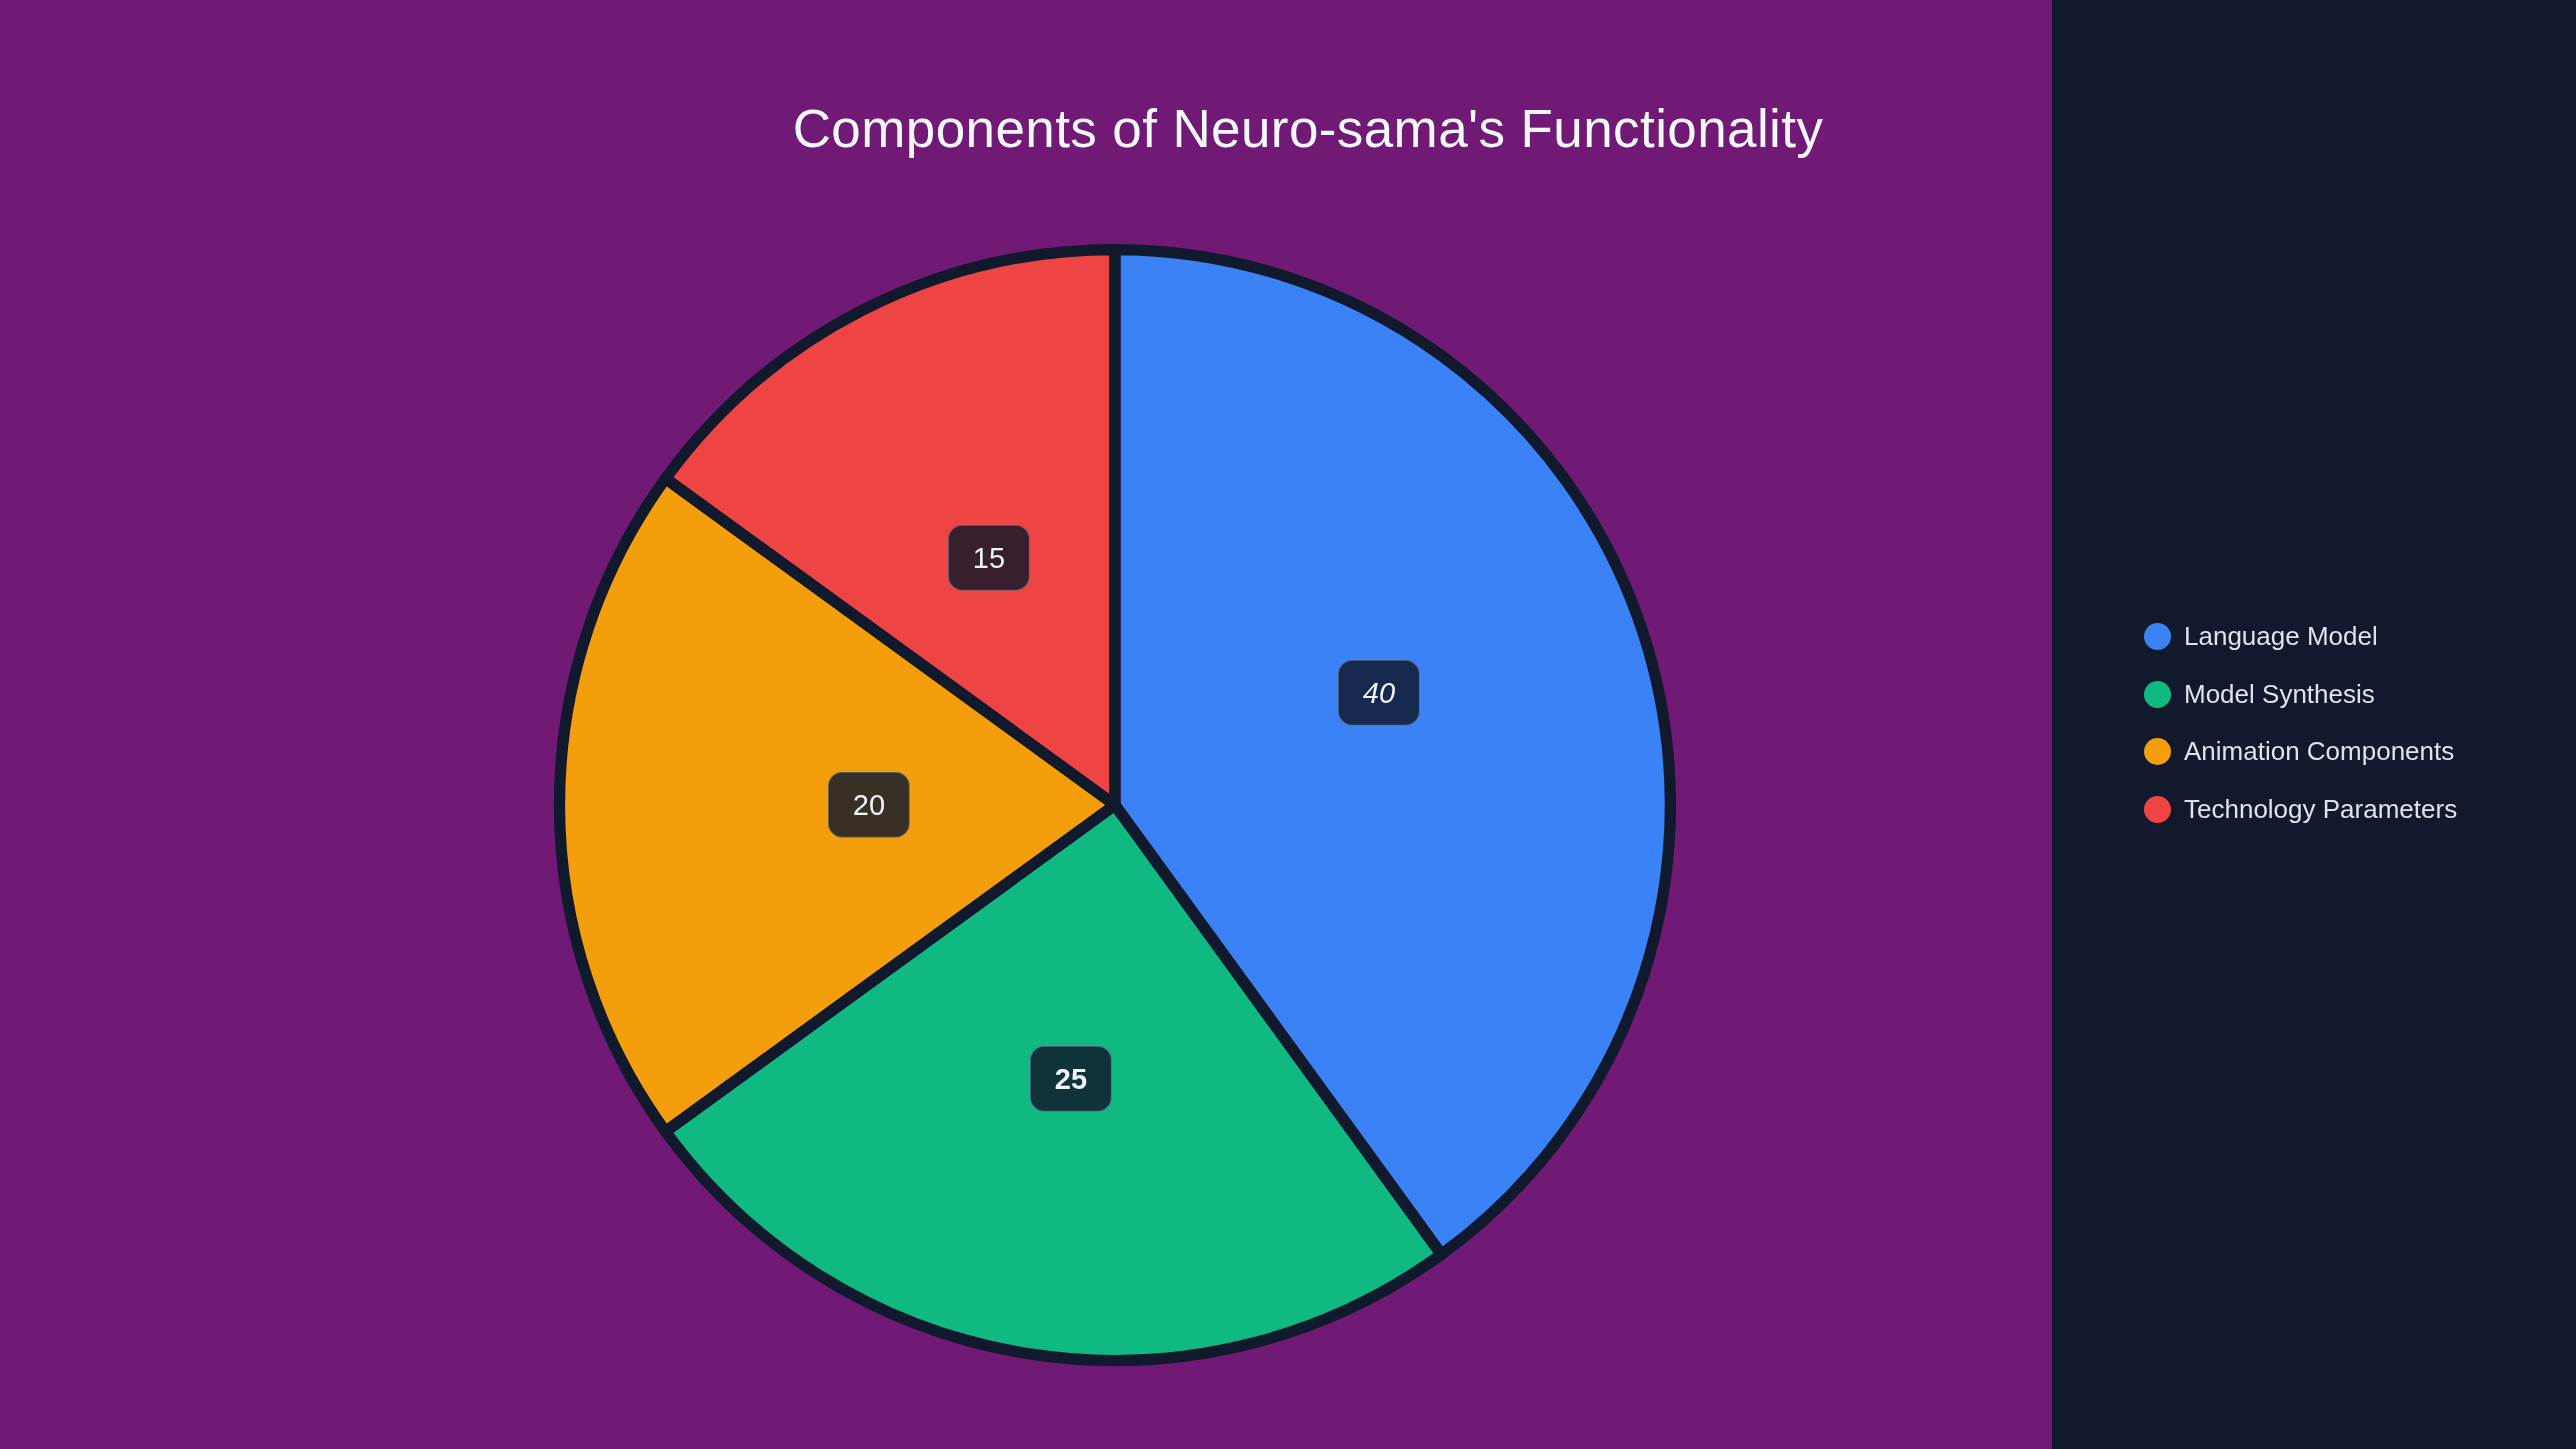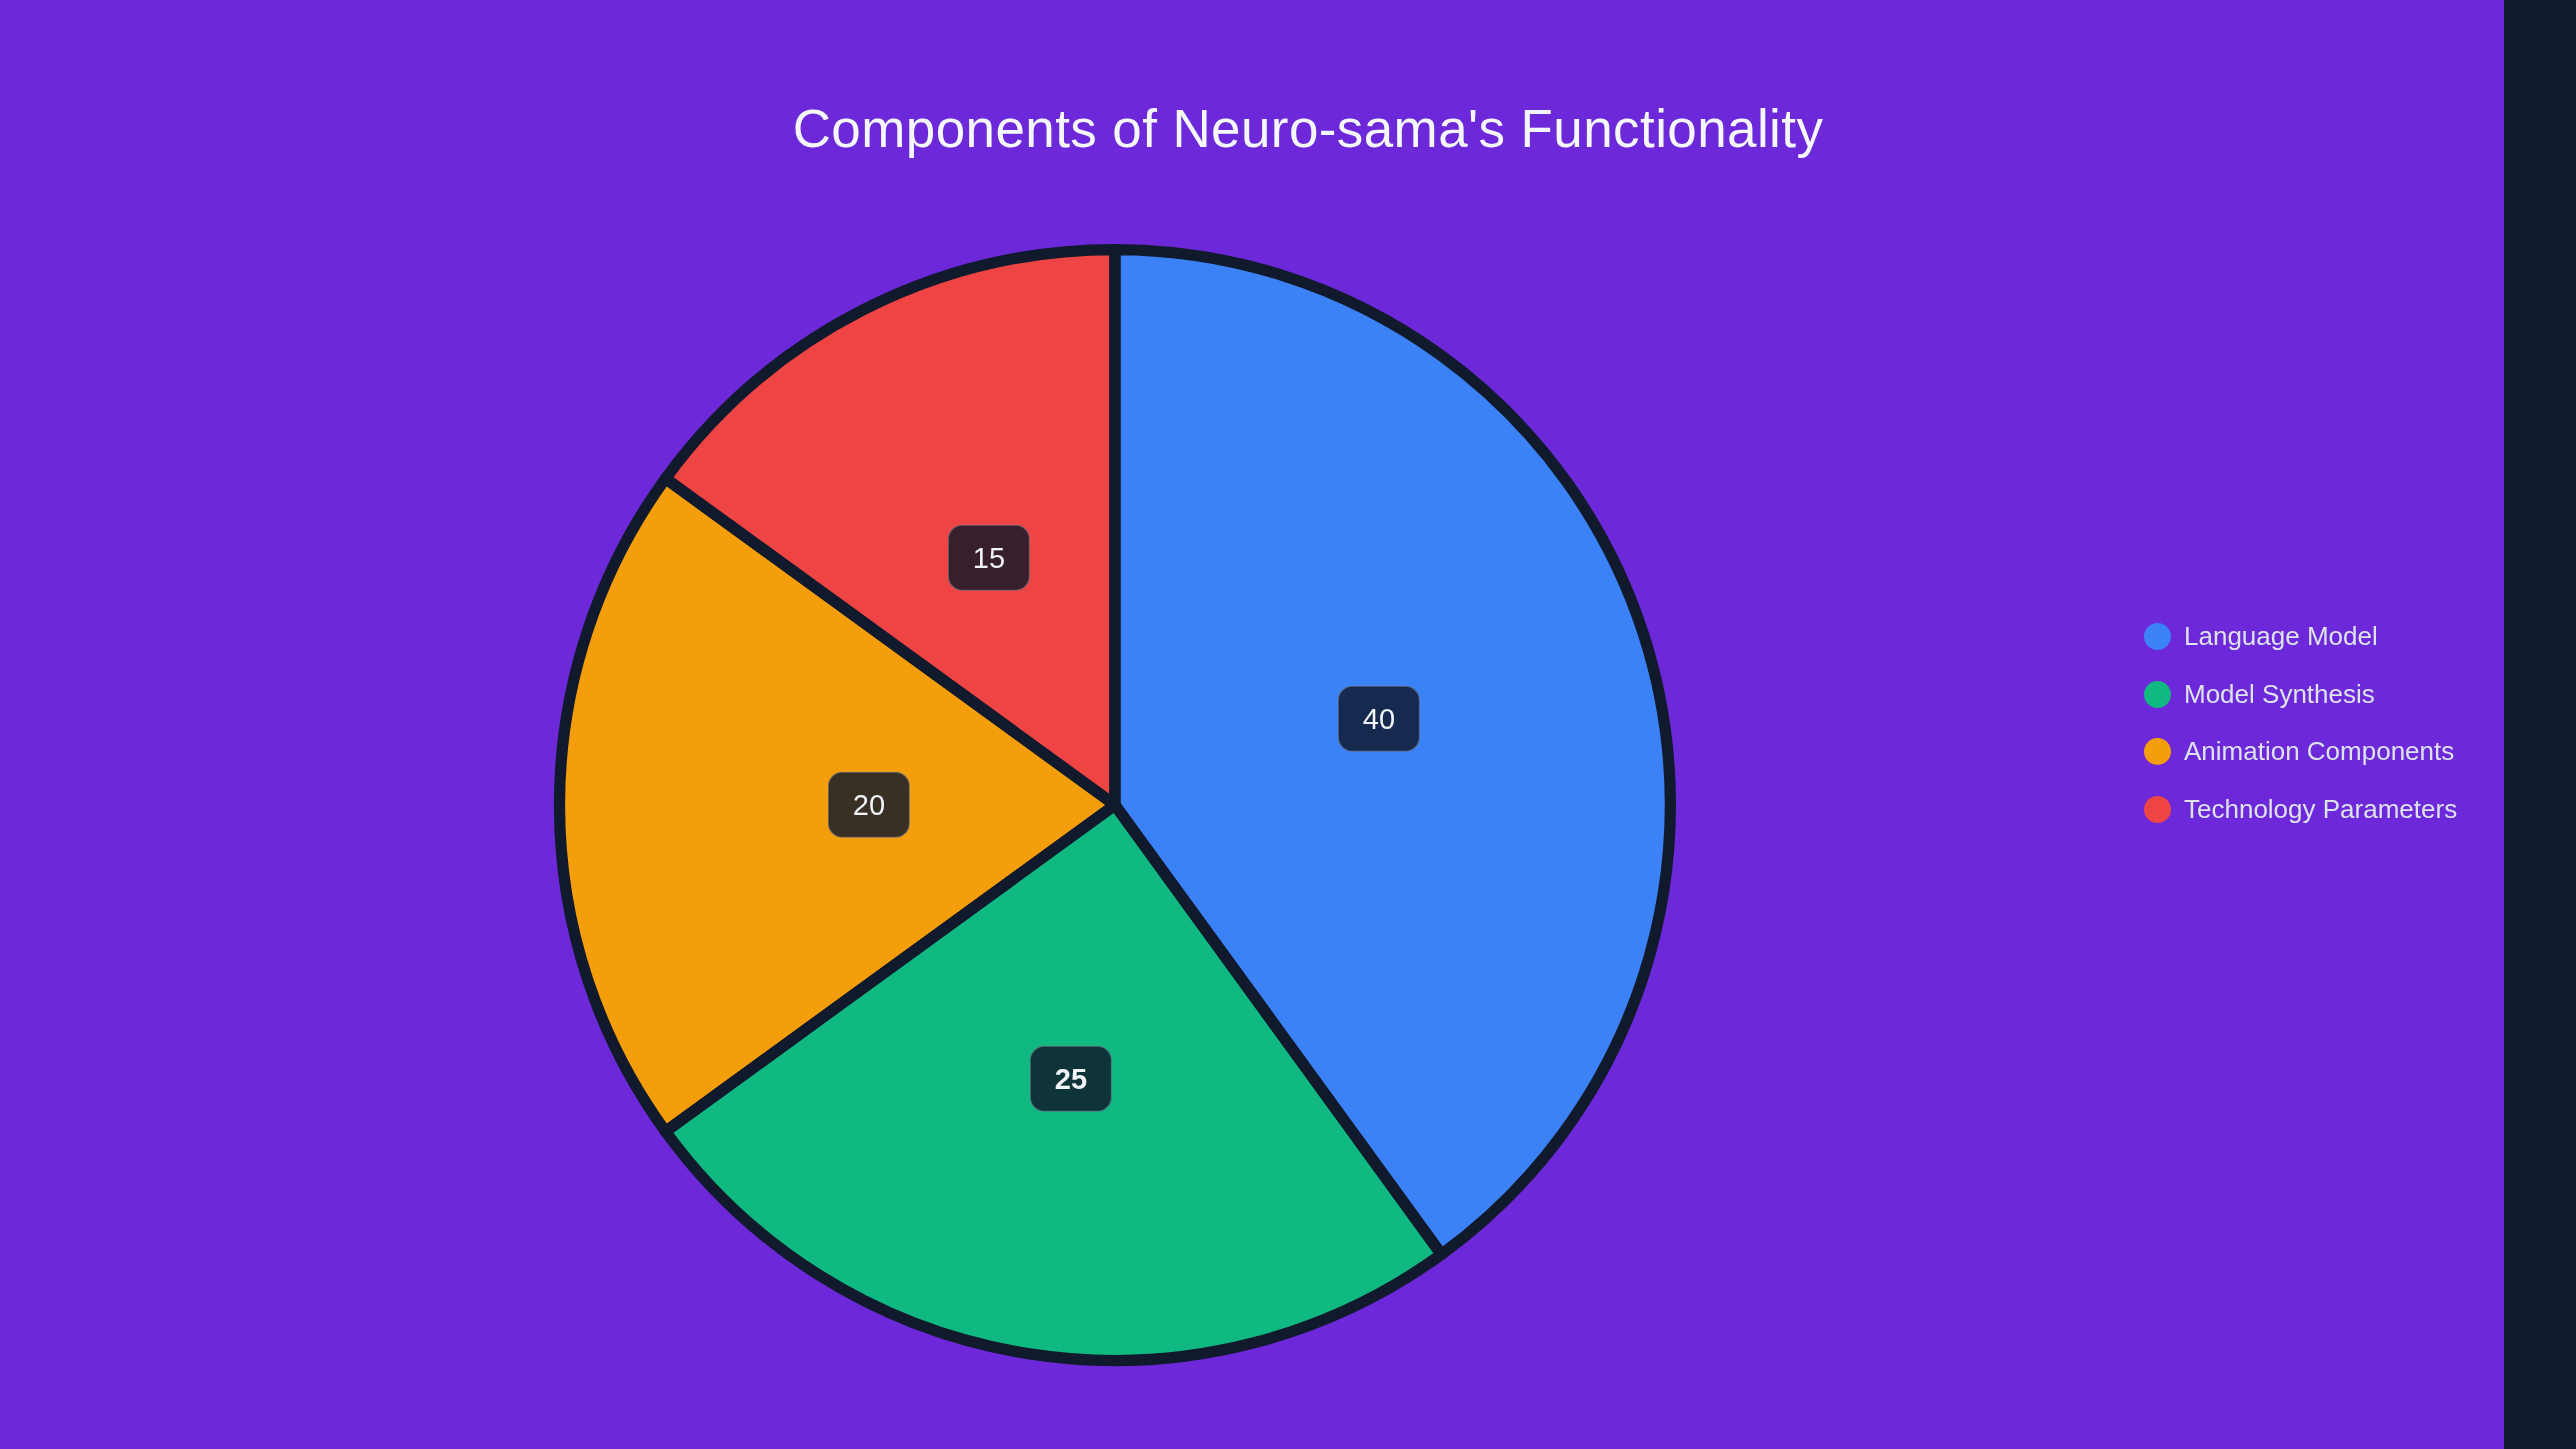--- a/index.html
+++ b/index.html
@@ -6,23 +6,23 @@
     margin: 0;
     padding: 0;
     width: 2576px;
     height: 1449px;
     overflow: hidden;
     background: #111a2c;
     font-family: "Liberation Sans", sans-serif;
   }
   .stage {
     position: relative;
-    width: 2504px;
+    width: 2052px;
     height: 1449px;
-    background: #6d28d9;
+    background: #701a75;
   }
   .chart-title {
     position: absolute;
     top: 98px;
     left: 1308px;
     transform: translateX(-50%);
     white-space: nowrap;
     color: #f4f7fb;
     font-size: 53px;
     font-weight: 400;
@@ -83,21 +83,21 @@
       <path d="M 1385 1000 L 1790.5718240818064 1558.2217261187138 A 690 690 0 0 1 826.7782738812863 1405.5718240818064 Z" fill="#10b981"></path>
       <path d="M 1385 1000 L 826.7782738812863 1405.5718240818064 A 690 690 0 0 1 826.7782738812862 594.4281759181937 Z" fill="#f59e0b"></path>
       <path d="M 1385 1000 L 826.7782738812862 594.4281759181937 A 690 690 0 0 1 1384.9999999999998 310 Z" fill="#ef4444"></path>
       <path d="M 1385 1000 L 1385 310 A 690 690 0 0 1 1790.5718240818064 1558.2217261187138 Z" fill="none" stroke="#111a2c" stroke-width="14" stroke-linejoin="round"></path>
       <path d="M 1385 1000 L 1790.5718240818064 1558.2217261187138 A 690 690 0 0 1 826.7782738812863 1405.5718240818064 Z" fill="none" stroke="#111a2c" stroke-width="14" stroke-linejoin="round"></path>
       <path d="M 1385 1000 L 826.7782738812863 1405.5718240818064 A 690 690 0 0 1 826.7782738812862 594.4281759181937 Z" fill="none" stroke="#111a2c" stroke-width="14" stroke-linejoin="round"></path>
       <path d="M 1385 1000 L 826.7782738812862 594.4281759181937 A 690 690 0 0 1 1384.9999999999998 310 Z" fill="none" stroke="#111a2c" stroke-width="14" stroke-linejoin="round"></path>
     </svg>
 
   <div id="chips">
-      <div class="value-chip" style="left: 1379px; top: 719px;">40</div>
+      <div class="value-chip" style="left: 1379px; top: 693px; font-style: italic;">40</div>
       <div class="value-chip" style="left: 1071px; top: 1079px; font-weight: bold;">25</div>
       <div class="value-chip" style="left: 837px; top: 805px; margin-left: 32px;">20</div>
       <div class="value-chip" style="left: 989px; top: 558px;">15</div>
     </div>
 
   <div class="legend" id="legend">
       <div class="legend-item">
         <span class="legend-swatch" style="background: rgb(59, 130, 246);"></span>
         <span class="legend-label">Language Model</span>
       </div>

